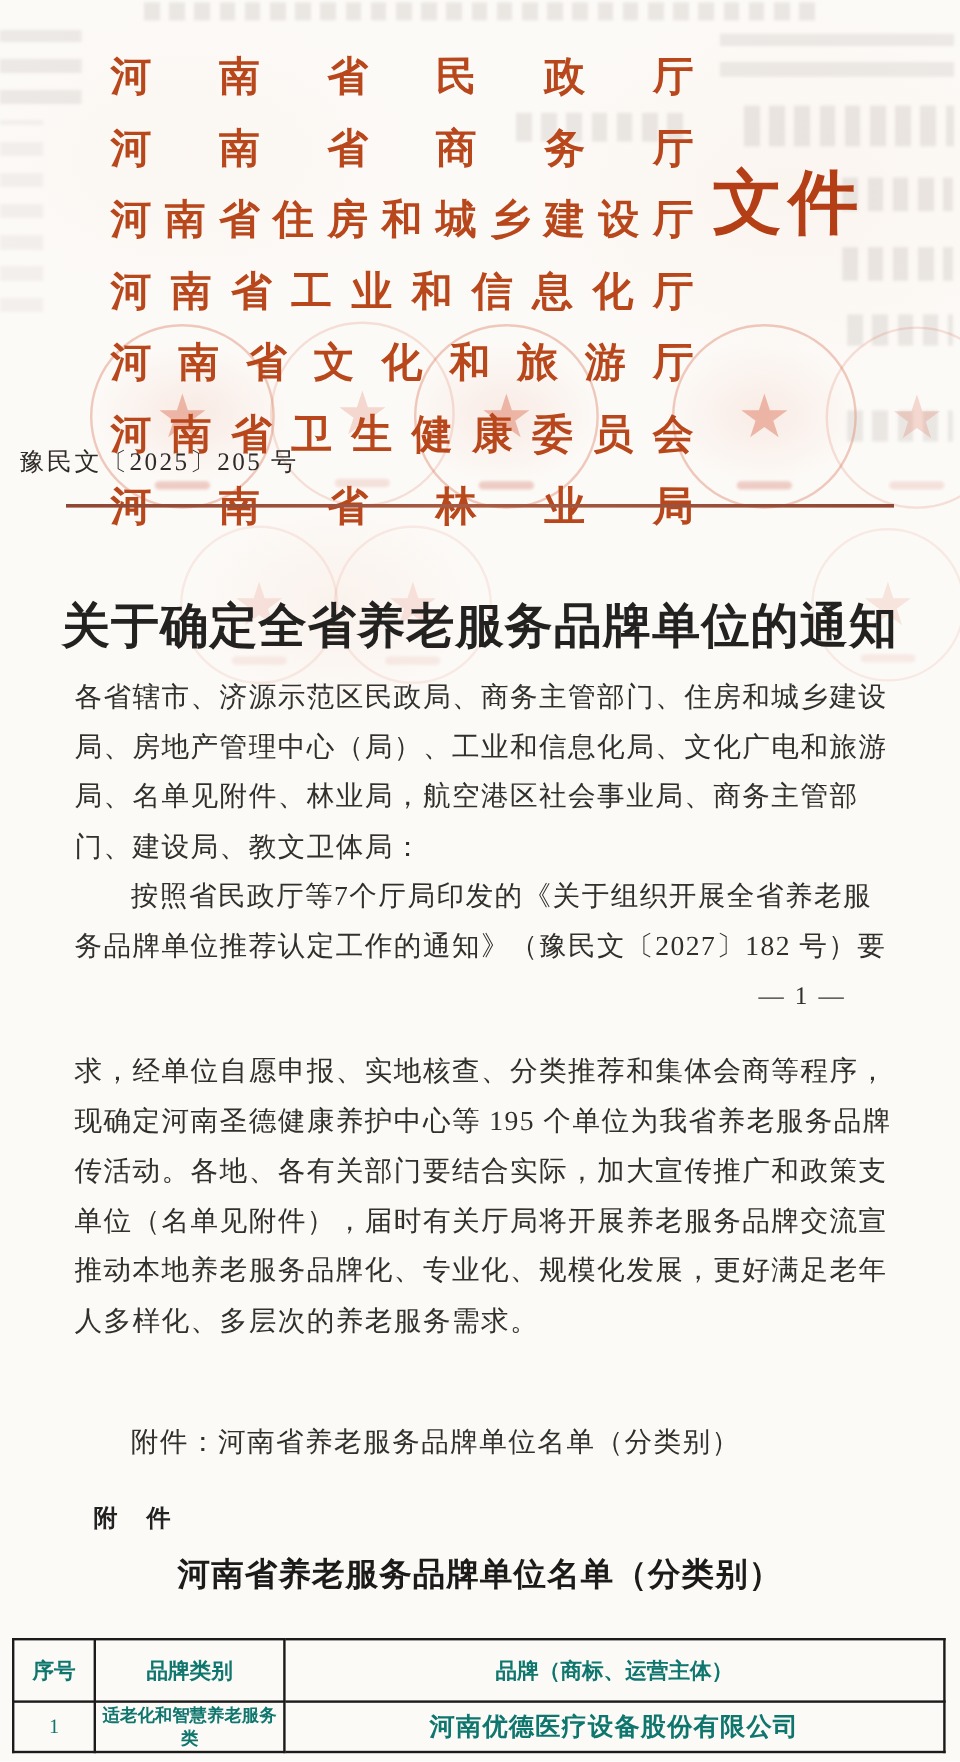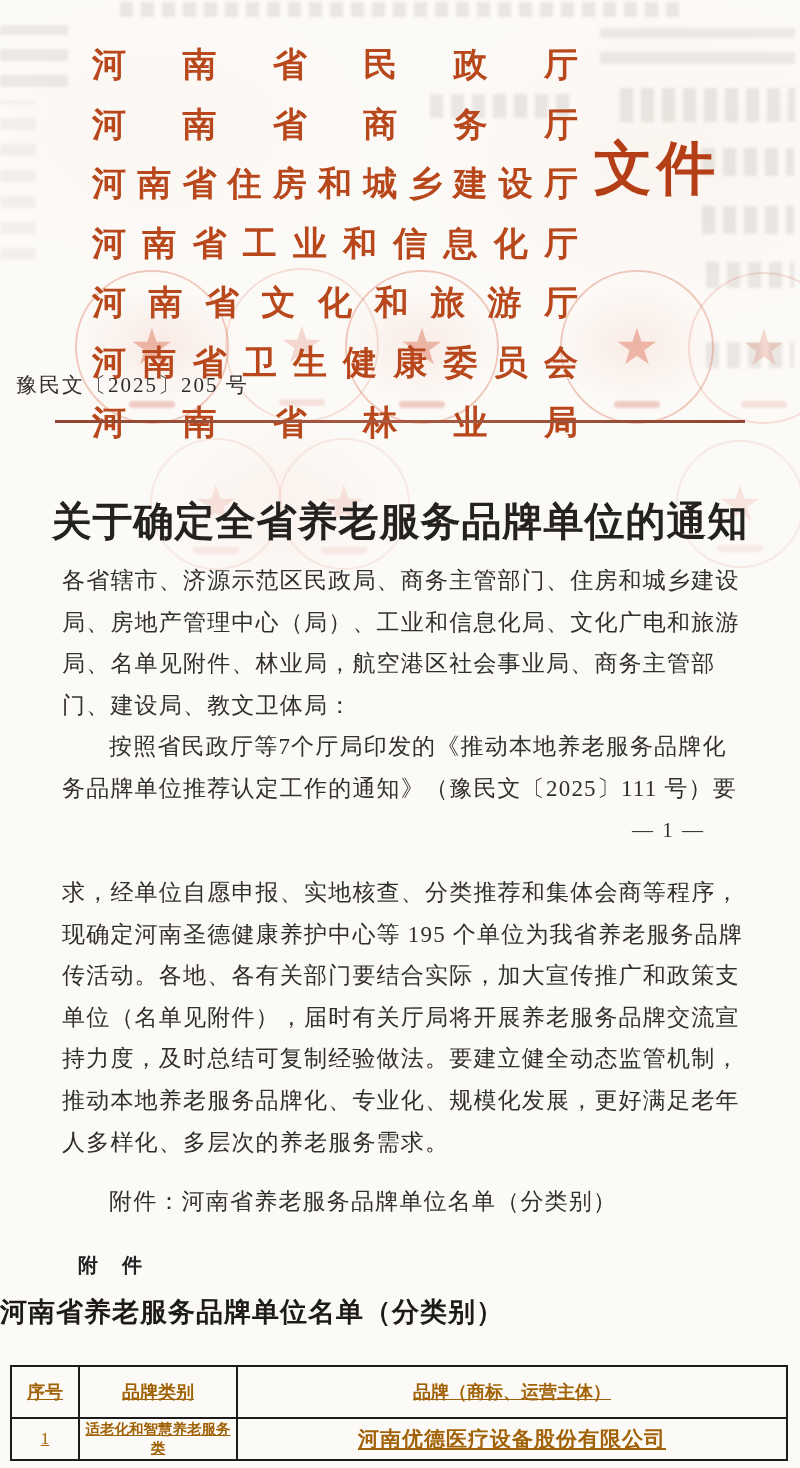--- a/index.html
+++ b/index.html
@@ -68,30 +68,30 @@
     position:absolute;left:109px;top:1186px;
     font-size:23px;letter-spacing:1.2px;color:#32302d;white-space:nowrap;
   }
   .att-label{
     position:absolute;left:78px;top:1252px;
     font-size:20px;font-weight:bold;color:#222;letter-spacing:2px;
     font-family:"Liberation Sans", sans-serif;
   }
   .att-title{
     position:absolute;left:0;top:1294px;width:100%;
-    font-size:27px;font-weight:bold;color:#1d1b1a;letter-spacing:1px;
+    text-align:center;font-size:27px;font-weight:bold;color:#1d1b1a;letter-spacing:1px;
   }
   
   .brand-table{
     position:absolute;left:10px;top:1365px;width:778px;
     border-collapse:collapse;table-layout:fixed;
   }
   .brand-table td,.brand-table th{
     border:2px solid #1b1b1b;text-align:center;vertical-align:middle;
-    color:#a16207;overflow:hidden;text-decoration:underline;
+    color:#0f766e;overflow:hidden;
   }
   .brand-table th{height:48px;font-size:18px;font-weight:bold;
     font-family:"Liberation Serif", serif;}
   .brand-table td{height:36px;}
   .cell-seq{font-size:17px;font-family:"Liberation Serif", serif;}
   .cell-category{font-size:14.5px;font-weight:bold;font-family:"Liberation Sans", sans-serif;}
   .cell-brand{font-size:21px;font-weight:bold;font-family:"Liberation Serif", serif;letter-spacing:1px;}
   
   .seal{
     position:absolute;border-radius:50%;
@@ -167,32 +167,31 @@
 
   <div class="red-rule"></div>
 
   <div class="doc-title">关于确定全省养老服务品牌单位的通知</div>
 
   <div class="body-block body-p1">
     <div class="line">各省辖市、济源示范区民政局、商务主管部门、住房和城乡建设</div>
     <div class="line">局、房地产管理中心（局）、工业和信息化局、文化广电和旅游</div>
     <div class="line">局、名单见附件、林业局，航空港区社会事业局、商务主管部</div>
     <div class="line">门、建设局、教文卫体局：</div>
-    <div class="line indent">按照省民政厅等7个厅局印发的《推动本地养老服务品牌化</div>
-    <div class="line">务品牌单位推荐认定工作的通知》（豫民文〔2025〕111 号）要</div>
+    <div class="line indent">按照省民政厅等7个厅局印发的《关于组织开展全省养老服</div>
+    <div class="line">务品牌单位推荐认定工作的通知》（豫民文〔2027〕182 号）要</div>
   </div>
 
   <div class="page-number">— 1 —</div>
 
   <div class="body-block body-p2">
     <div class="line">求，经单位自愿申报、实地核查、分类推荐和集体会商等程序，</div>
     <div class="line">现确定河南圣德健康养护中心等 195 个单位为我省养老服务品牌</div>
     <div class="line">传活动。各地、各有关部门要结合实际，加大宣传推广和政策支</div>
     <div class="line">单位（名单见附件），届时有关厅局将开展养老服务品牌交流宣</div>
-    <div class="line">持力度，及时总结可复制经验做法。要建立健全动态监管机制，</div>
     <div class="line">推动本地养老服务品牌化、专业化、规模化发展，更好满足老年</div>
     <div class="line">人多样化、多层次的养老服务需求。</div>
   </div>
 
   <div class="attachment-note">附件：河南省养老服务品牌单位名单（分类别）</div>
 
   <div class="att-label">附　件</div>
 
   <div class="att-title">河南省养老服务品牌单位名单（分类别）</div>
 

